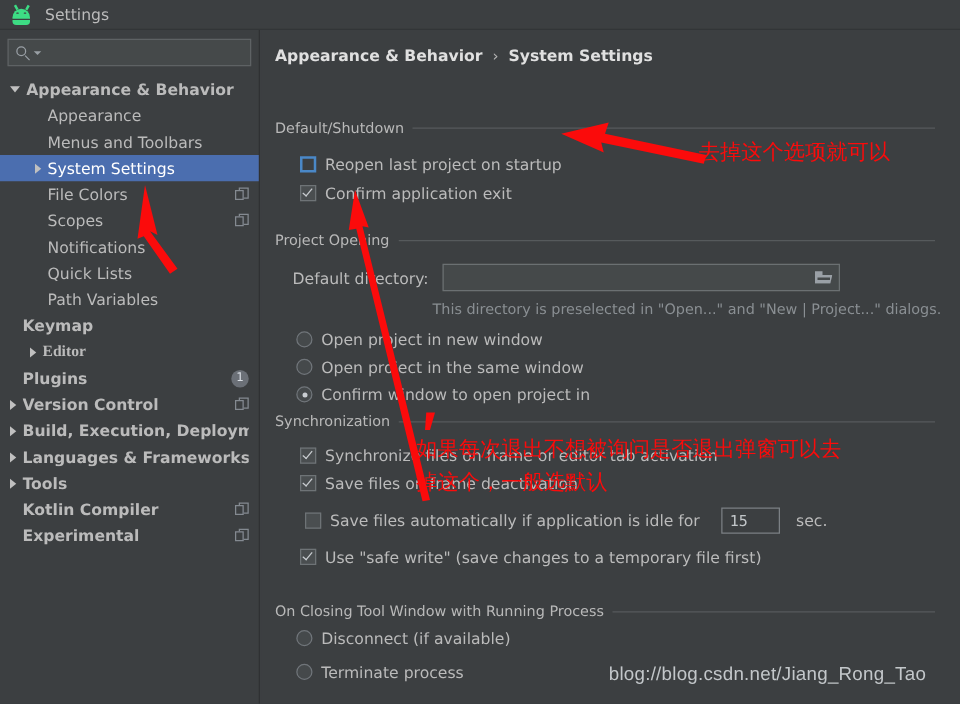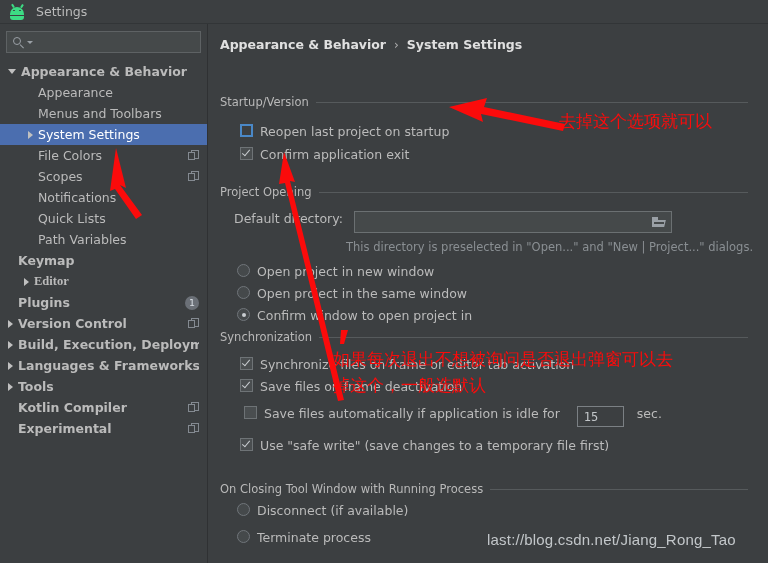--- a/index.html
+++ b/index.html
@@ -168,21 +168,21 @@
   .group { position: absolute; left: 0; width: 559px; }
   .group-head {
     display: flex; align-items: center;
     padding-left: 11px;
     height: 14px;
   }
   .group-title { color: #b9b9b9; font-size: 11.5px; white-space: nowrap; }
   .group-line { flex: 1; height: 1px; background: #565a5c; margin-left: 7px; margin-right: 20px; }
 
   .row {
-    display: flex; align-items: flex-start;
+    display: flex; align-items: center;
     color: #bbbbbb; font-size: 12.5px;
     white-space: nowrap;
   }
 
   
   .cb {
     position: relative;
     width: 13px; height: 13px;
     flex: 0 0 auto;
     border: 1px solid #6e7376;
@@ -411,21 +411,21 @@
   <div class="main">
 
     <div class="breadcrumb">
       <span>Appearance &amp; Behavior</span>
       <span class="crumb-sep">›</span>
       <span>System Settings</span>
     </div>
 
     <div class="group" style="top:71px;">
       <div class="group-head">
-        <span class="group-title">Startup/Version</span>
+        <span class="group-title">Default/Shutdown</span>
         <span class="group-line"></span>
       </div>
       <div class="row" style="margin-top:15px; padding-left:31px;">
         <span class="cb focused"></span>
         <span class="cb-label">Reopen last project on startup</span>
       </div>
       <div class="row" style="margin-top:8px; padding-left:31px;">
         <span class="cb">
             <span class="tick"></span>
           </span>
@@ -527,15 +527,15 @@
 
     <polygon points="284,152 295,182 290,181 344,400 338,401 285,183 279,184" fill="#fb0b0b"></polygon>
 
     <polygon points="341,330 348,330 344,344 340,344" fill="#fb0b0b"></polygon>
   </svg>
 
   <div class="anno-text" style="left:559px; top:110px;">去掉这个选项就可以</div>
   <div class="anno-text" style="left:333px; top:348px;">如果每次退出不想被询问是否退出弹窗可以去</div>
   <div class="anno-text" style="left:333px; top:374px;">掉这个，一般选默认</div>
 
-  <div class="watermark">last://blog.csdn.net/Jiang_Rong_Tao</div>
+  <div class="watermark">blog://blog.csdn.net/Jiang_Rong_Tao</div>
 
 </div>
 
 </body></html>

